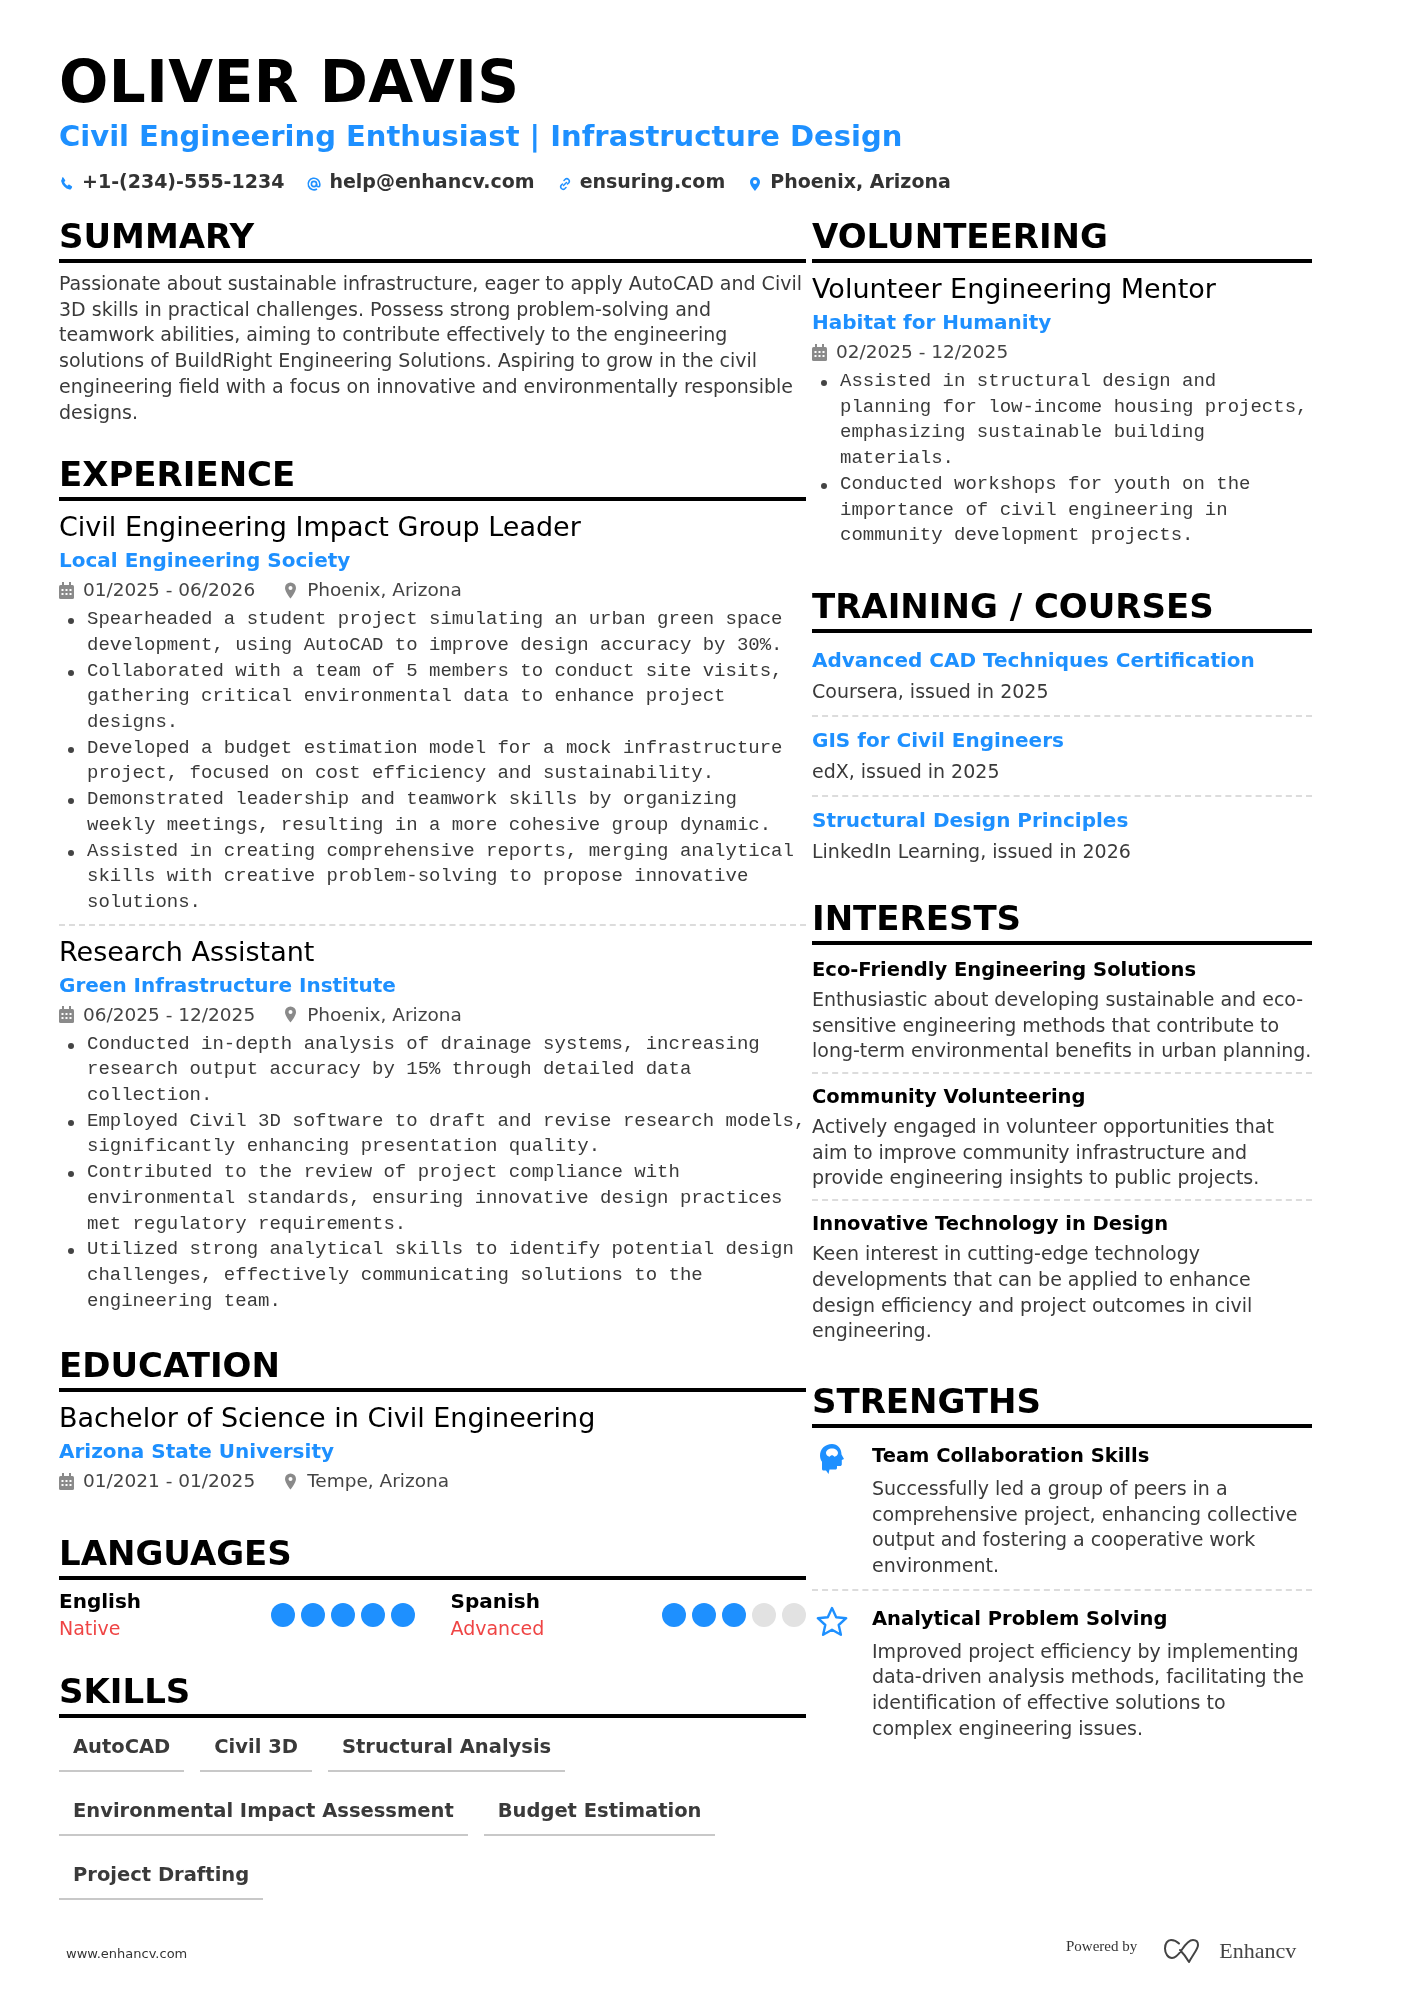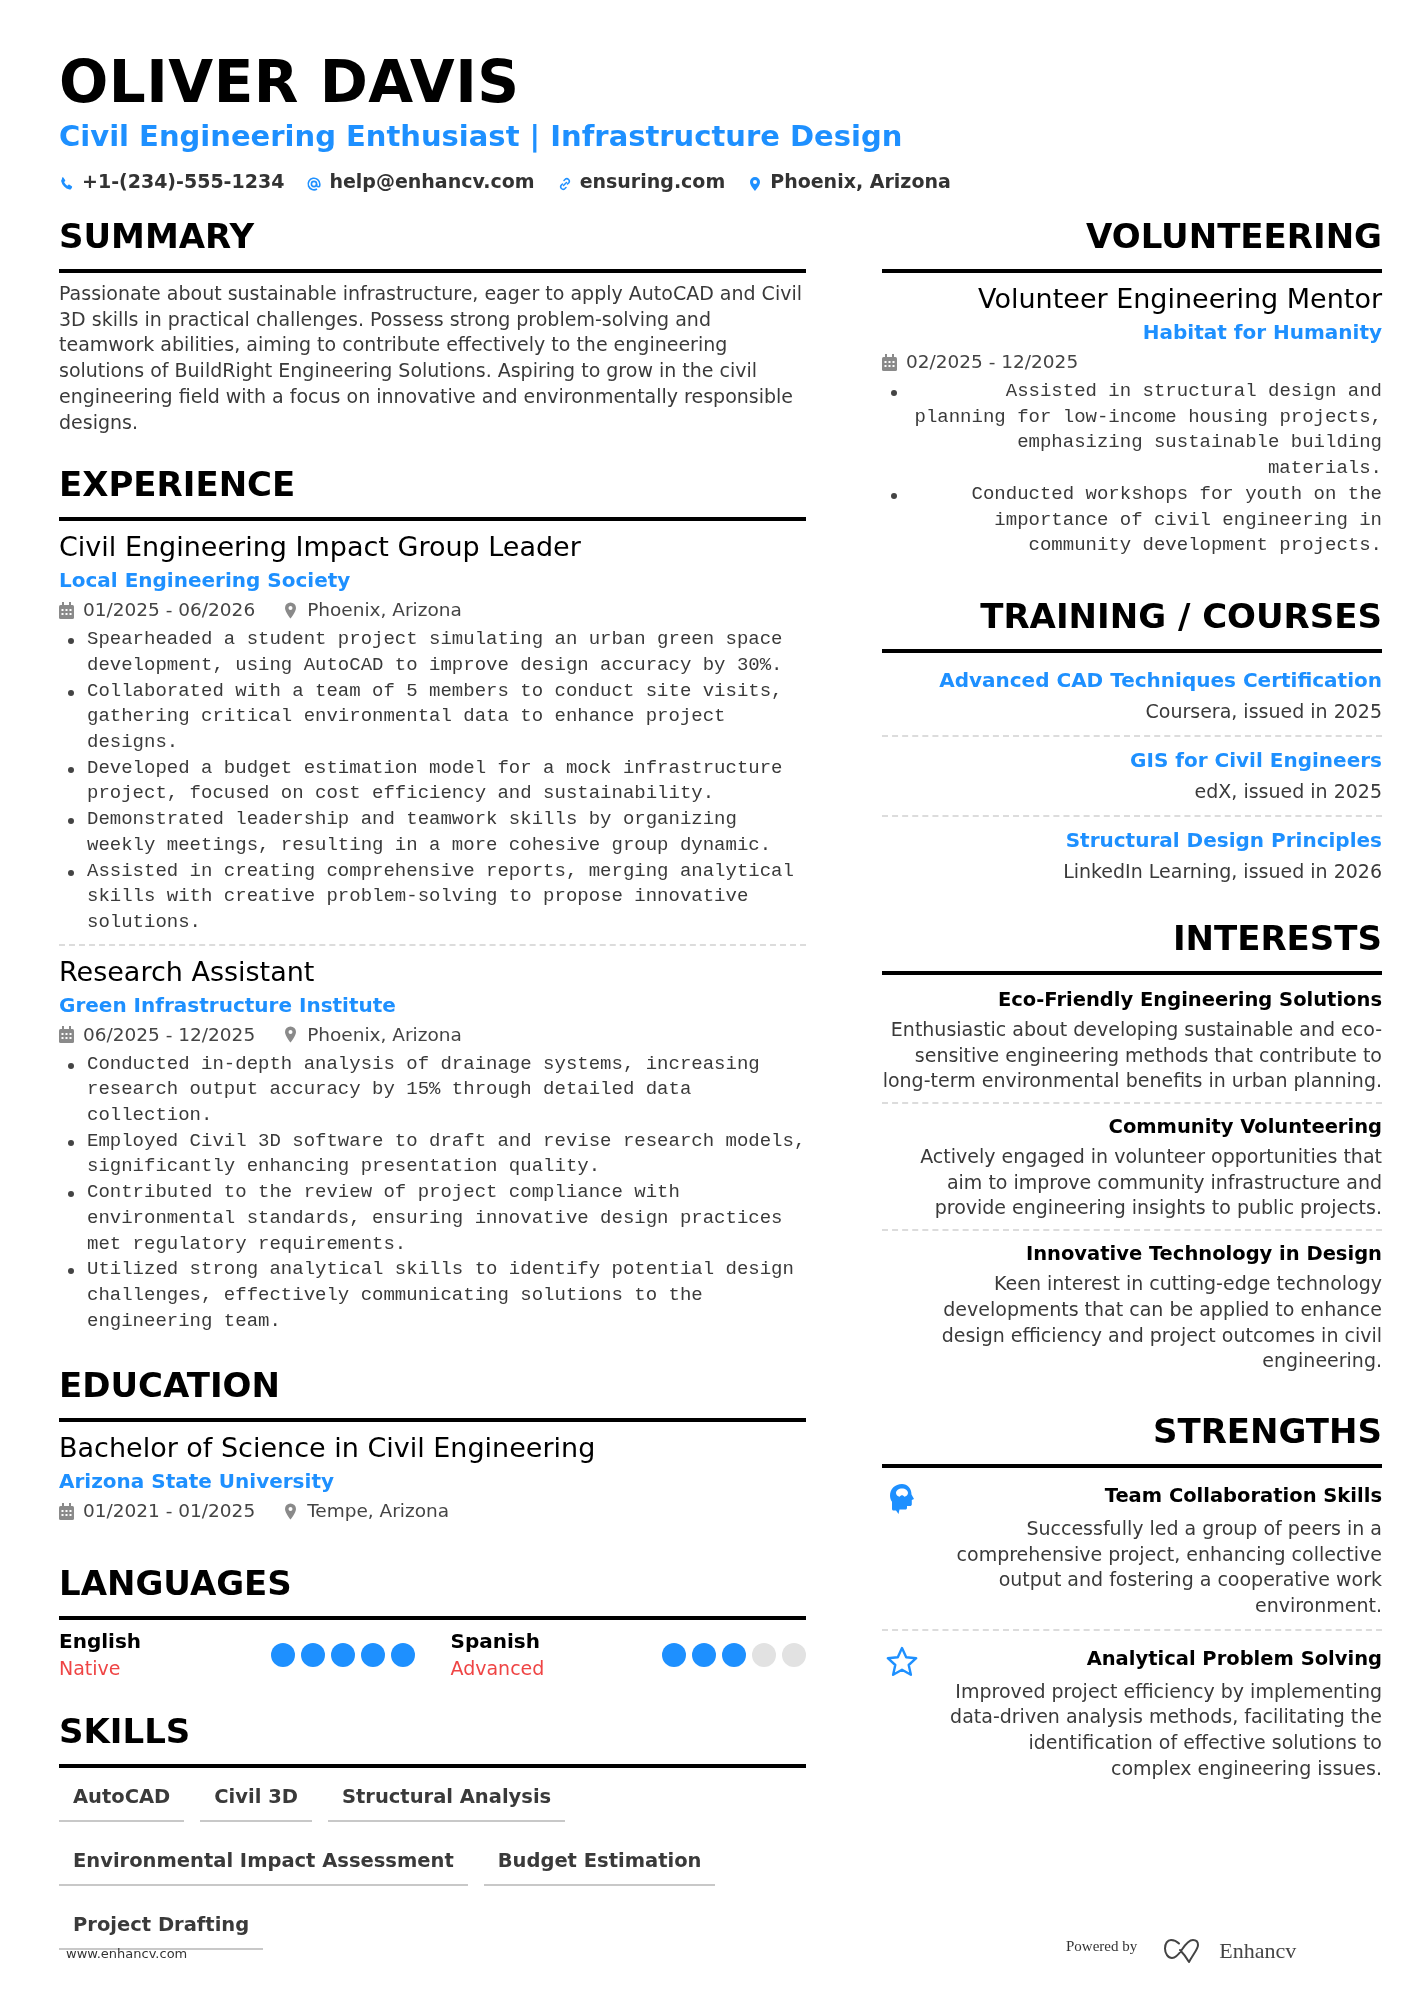--- a/index.html
+++ b/index.html
@@ -8,24 +8,24 @@
   .page { position: absolute; left: 0; top: 0; width: 1410px; height: 1544px; }
 
   .header { position: absolute; left: 59px; top: 48px; width: 1300px; }
   .name { font-family: "DejaVu Sans", sans-serif; font-weight: bold; font-size: 58px; line-height: 68px; color: #000; letter-spacing: 0.5px; }
   .title { font-family: "DejaVu Sans", sans-serif; font-weight: bold; font-size: 29px; line-height: 40px; color: #1e90ff; margin-top: 0px; }
   .contacts { display: flex; gap: 22px; margin-top: 14px; font-size: 19px; font-weight: bold; color: #333; font-family: "DejaVu Sans", sans-serif; }
   .contact { display: flex; align-items: flex-end; gap: 7px; }
   .contact svg { width: 16px; height: 16px; }
 
   .col-left { position: absolute; left: 59px; top: 215px; width: 747px; }
-  .col-right { position: absolute; left: 882px; top: 215px; width: 500px; text-align: right; }
+  .col-right { position: absolute; left: 812px; top: 215px; width: 500px; }
 
   .section { margin-bottom: 28px; }
-  .section-title { font-family: "DejaVu Sans", sans-serif; font-weight: bold; font-size: 34px; line-height: 42px; color: #000; border-bottom: 4px solid #000; padding-bottom: 12px; margin-bottom: 8px; }
+  .section-title { font-family: "DejaVu Sans", sans-serif; font-weight: bold; font-size: 34px; line-height: 42px; color: #000; border-bottom: 4px solid #000; padding-bottom: 2px; margin-bottom: 8px; }
 
   .body-text { font-family: "DejaVu Sans", sans-serif; font-size: 19px; line-height: 25.7px; color: #3a3a3a; }
 
   .entry { padding-bottom: 8px; }
   .entry.sep { border-bottom: 2px dashed #dcdcdc; margin-bottom: 8px; }
   .role { font-family: "DejaVu Sans", sans-serif; font-size: 27px; line-height: 36px; color: #000; }
   .org { font-family: "DejaVu Sans", sans-serif; font-weight: bold; font-size: 20px; line-height: 30px; color: #1e90ff; }
   .meta { display: flex; gap: 28px; font-family: "DejaVu Sans", sans-serif; font-size: 18.5px; line-height: 30px; color: #444; }
   .meta-item { display: flex; align-items: center; gap: 9px; }
   .meta-item svg { width: 15px; height: 17px; }

